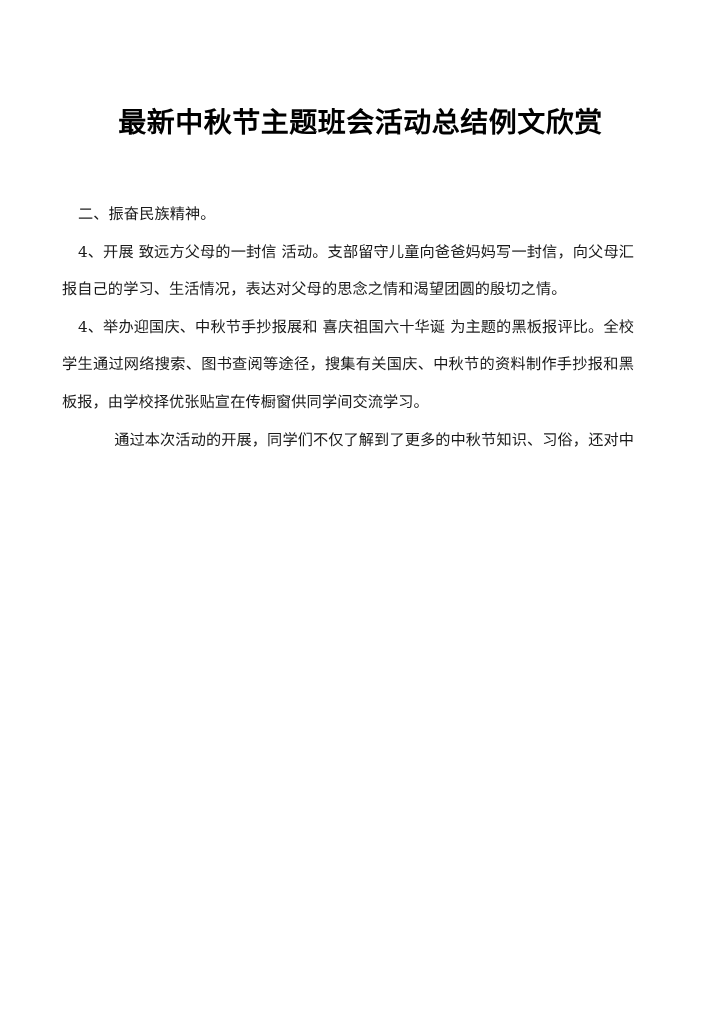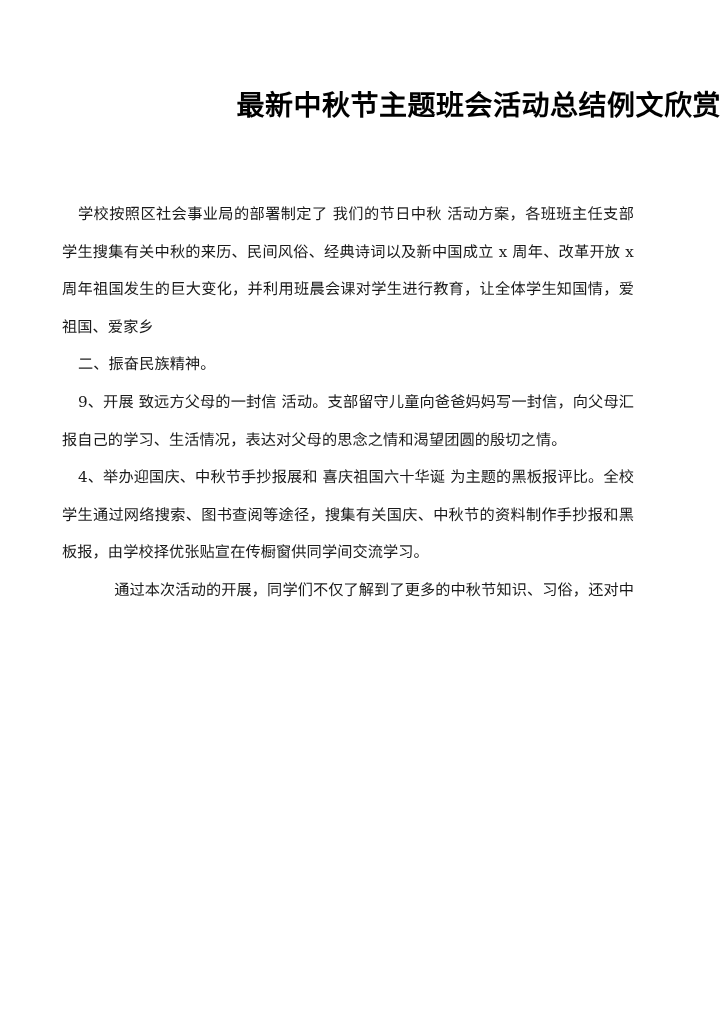--- a/index.html
+++ b/index.html
@@ -15,24 +15,24 @@
     background: #ffffff;
     overflow: hidden;
     font-family: "DejaVu Serif", "Liberation Serif", serif;
     color: #1a1a1a;
     -webkit-font-smoothing: antialiased;
   }
   .doc-title {
     margin: 0;
     padding: 0;
     position: absolute;
-    top: 86px;
+    top: 103px;
     left: 0;
     width: 721px;
-    text-align: right;
+    text-align: center;
     font-size: 28px;
     font-weight: bold;
     letter-spacing: 0.5px;
     line-height: 40px;
     color: #000000;
   }
   .body-block {
     position: absolute;
     top: 196px;
     left: 62px;
@@ -57,27 +57,26 @@
 </head>
 <body>
 
 <div class="page">
 
   <h1 class="doc-title">最新中秋节主题班会活动总结例文欣赏</h1>
 
   <div class="body-block">
 
 
-    <p class="para">学校按照区社会事业局的部署制定了 我们的节日中秋 活动方案，各班班主任支部学生搜集有关中秋的来历、民间风俗、经典诗词以及新中国成立 x 周年、改革开放 x 周年祖国发生的巨大变化，并利用班晨会课对学生进行教育，让全体学生知国情，爱祖国、爱家乡</p>
 
     <p class="para">二、振奋民族精神。</p>
 
 
 
-    <p class="para">9、开展 致远方父母的一封信 活动。支部留守儿童向爸爸妈妈写一封信，向父母汇报自己的学习、生活情况，表达对父母的思念之情和渴望团圆的殷切之情。</p>
+    <p class="para">4、开展 致远方父母的一封信 活动。支部留守儿童向爸爸妈妈写一封信，向父母汇报自己的学习、生活情况，表达对父母的思念之情和渴望团圆的殷切之情。</p>
 
     <p class="para">4、举办迎国庆、中秋节手抄报展和 喜庆祖国六十华诞 为主题的黑板报评比。全校学生通过网络搜索、图书查阅等途径，搜集有关国庆、中秋节的资料制作手抄报和黑板报，由学校择优张贴宣在传橱窗供同学间交流学习。</p>
 
     <p class="para tail-short">通过本次活动的开展，同学们不仅了解到了更多的中秋节知识、习俗，还对中</p>
 
   </div>
 
 </div>
 
 </body></html>

